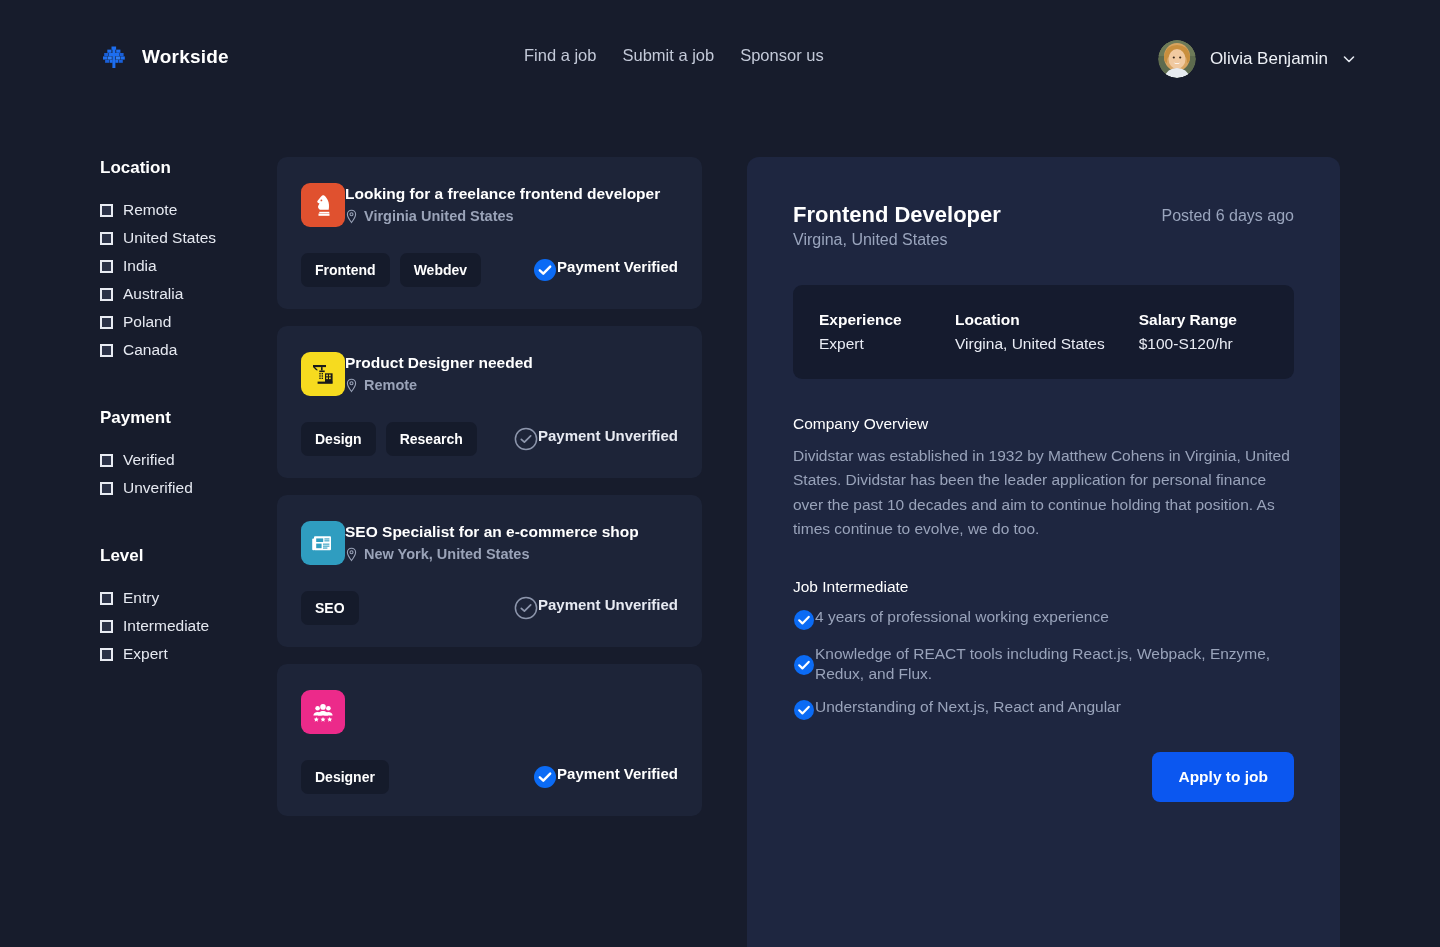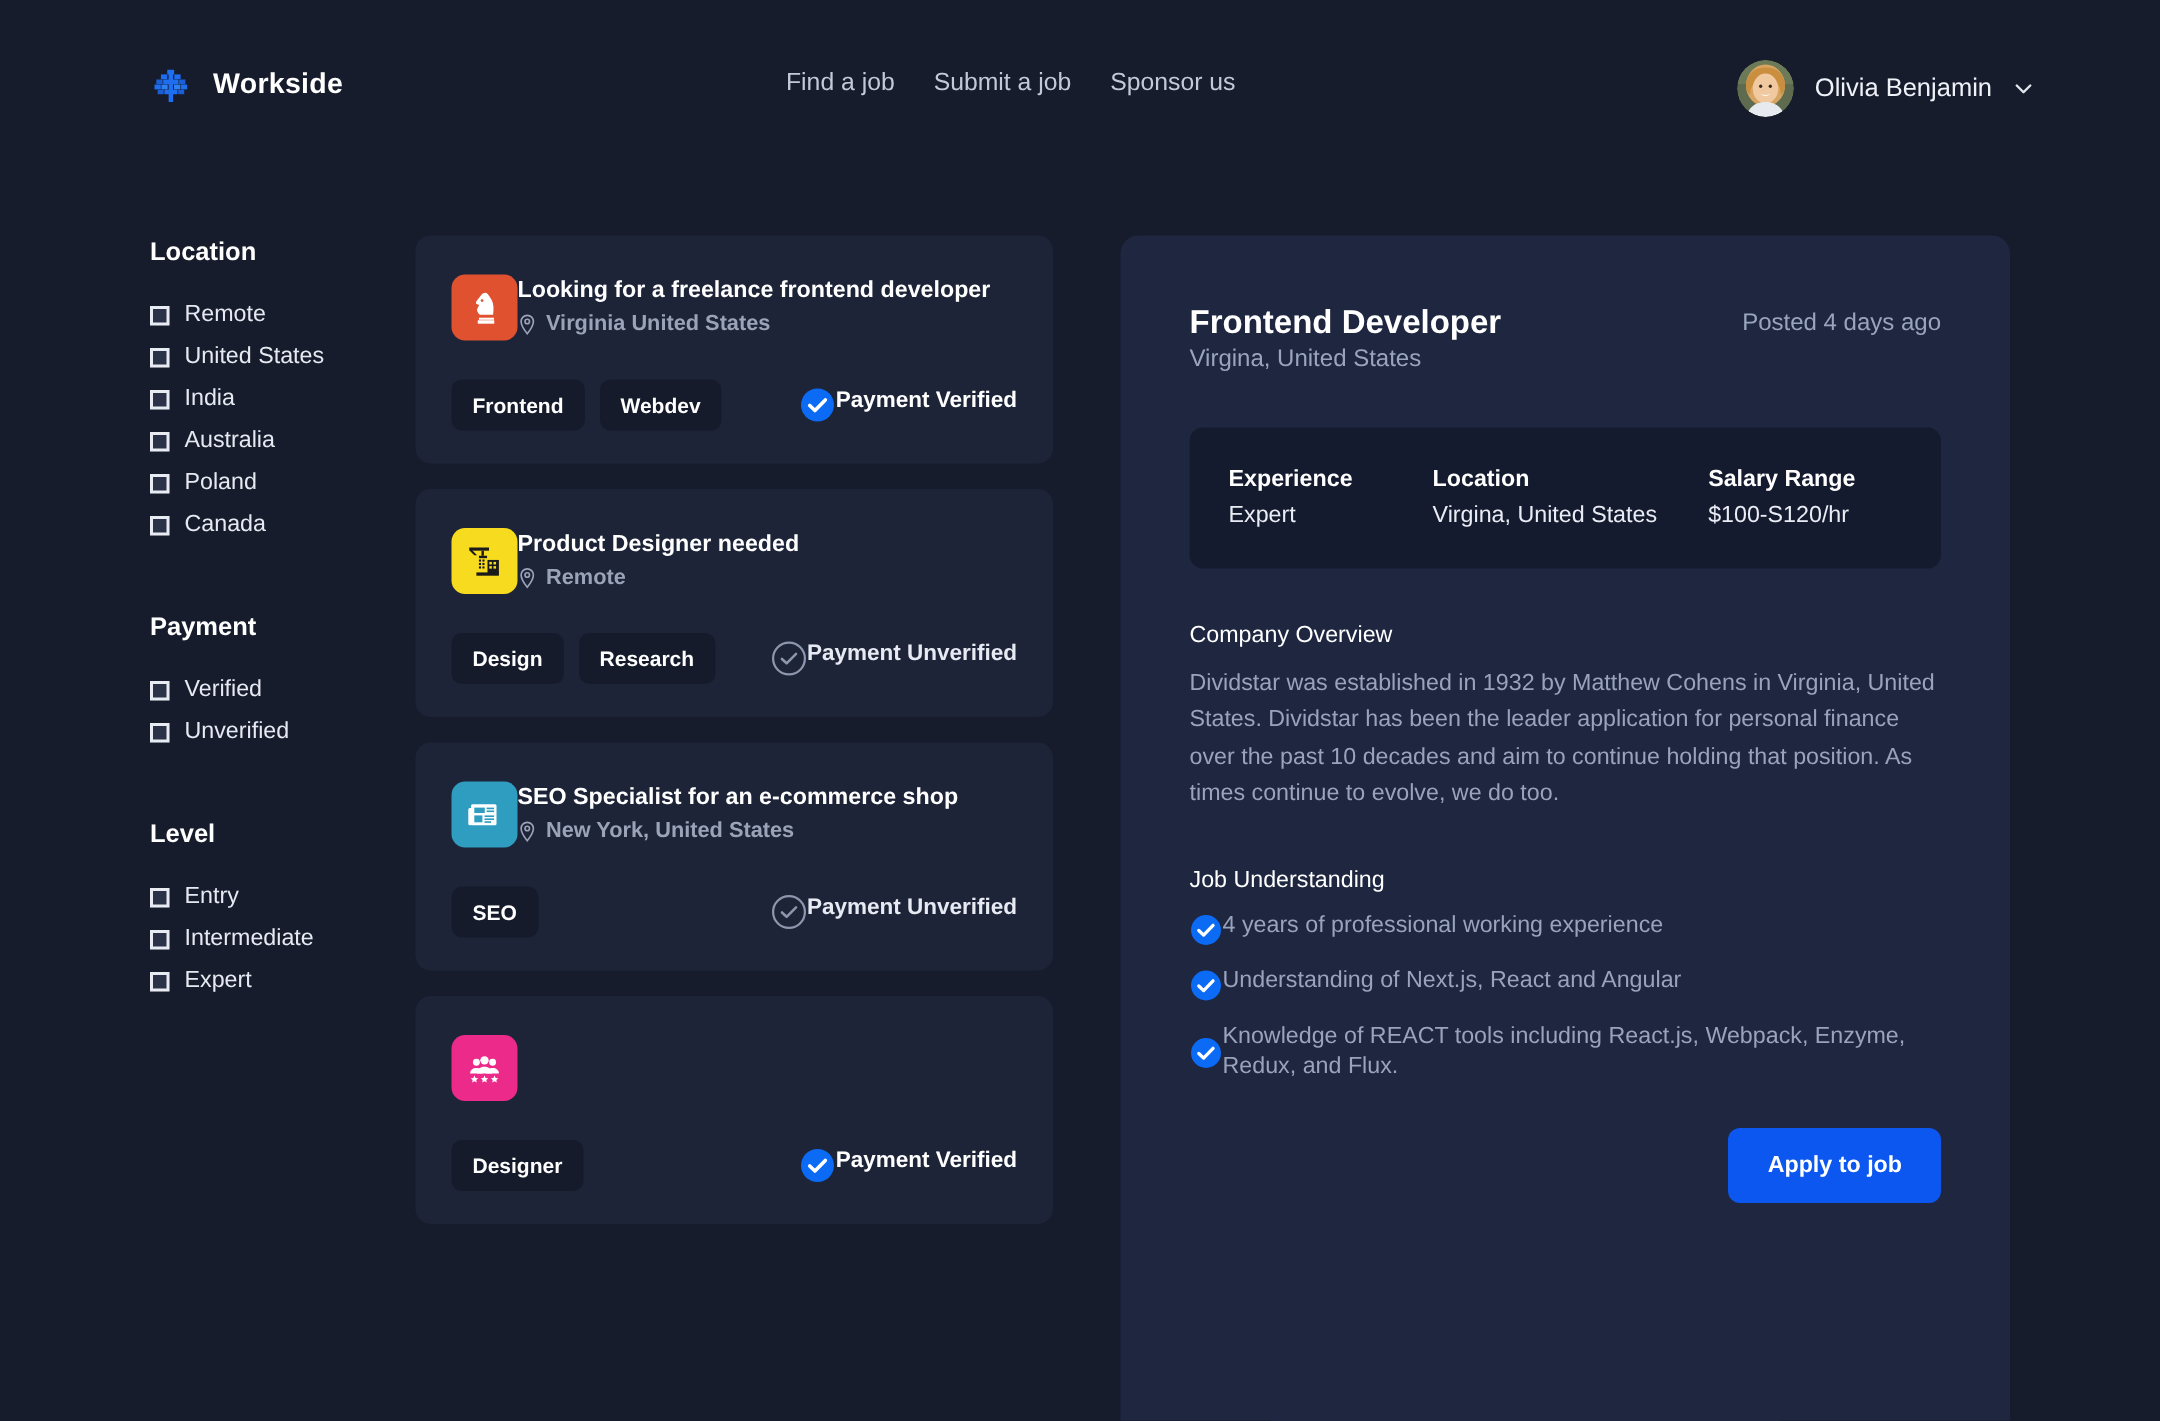--- a/index.html
+++ b/index.html
@@ -566,70 +566,70 @@
       </div>
     </article>
   </section>
 
   <section class="detail">
     <div class="detail-head">
       <div>
         <div class="detail-title">Frontend Developer</div>
         <div class="detail-sub">Virgina, United States</div>
       </div>
-      <div class="detail-posted">Posted 4 days ago</div>
+      <div class="detail-posted">Posted 6 days ago</div>
     </div>
 
     <div class="stats">
       <div class="stat">
         <div class="stat-label">Experience</div>
         <div class="stat-value">Expert</div>
       </div>
       <div class="stat">
         <div class="stat-label">Location</div>
         <div class="stat-value">Virgina, United States</div>
       </div>
       <div class="stat">
         <div class="stat-label">Salary Range</div>
         <div class="stat-value">$100-S120/hr</div>
       </div>
     </div>
 
     <div class="sect-title">Company Overview</div>
     <p class="overview-text">Dividstar was established in 1932 by Matthew Cohens in Virginia, United States. Dividstar has been the leader application for personal finance over the past 10 decades and aim to continue holding that position. As times continue to evolve, we do too.</p>
 
-    <div class="sect-title">Job Understanding</div>
+    <div class="sect-title">Job Intermediate</div>
     <div class="req-list">
       <div class="req">
         <span class="req-check">
           <svg class="req-check" viewBox="0 0 22 22">
               <circle cx="11" cy="11" r="10" fill="#0b6bf5"></circle>
               <path d="M6.2 11.3 L9.4 14.4 L15.7 7.9" fill="none" stroke="#fff" stroke-width="2.2" stroke-linecap="round" stroke-linejoin="round"></path>
             </svg>
         </span>
         <span class="req-text">4 years of professional working experience</span>
       </div>
+      <div class="req" style="align-items:center;">
+        <span class="req-check">
+          <svg class="req-check" viewBox="0 0 22 22">
+              <circle cx="11" cy="11" r="10" fill="#0b6bf5"></circle>
+              <path d="M6.2 11.3 L9.4 14.4 L15.7 7.9" fill="none" stroke="#fff" stroke-width="2.2" stroke-linecap="round" stroke-linejoin="round"></path>
+            </svg>
+        </span>
+        <span class="req-text">Knowledge of REACT tools including React.js, Webpack, Enzyme, Redux, and Flux.</span>
+      </div>
       <div class="req">
         <span class="req-check">
           <svg class="req-check" viewBox="0 0 22 22">
               <circle cx="11" cy="11" r="10" fill="#0b6bf5"></circle>
               <path d="M6.2 11.3 L9.4 14.4 L15.7 7.9" fill="none" stroke="#fff" stroke-width="2.2" stroke-linecap="round" stroke-linejoin="round"></path>
             </svg>
         </span>
         <span class="req-text">Understanding of Next.js, React and Angular</span>
       </div>
-      <div class="req" style="align-items:center;">
-        <span class="req-check">
-          <svg class="req-check" viewBox="0 0 22 22">
-              <circle cx="11" cy="11" r="10" fill="#0b6bf5"></circle>
-              <path d="M6.2 11.3 L9.4 14.4 L15.7 7.9" fill="none" stroke="#fff" stroke-width="2.2" stroke-linecap="round" stroke-linejoin="round"></path>
-            </svg>
-        </span>
-        <span class="req-text">Knowledge of REACT tools including React.js, Webpack, Enzyme, Redux, and Flux.</span>
-      </div>
     </div>
 
     <div class="apply-row">
       <button class="apply-btn">Apply to job</button>
     </div>
   </section>
 
 </div>
 
 </body></html>

